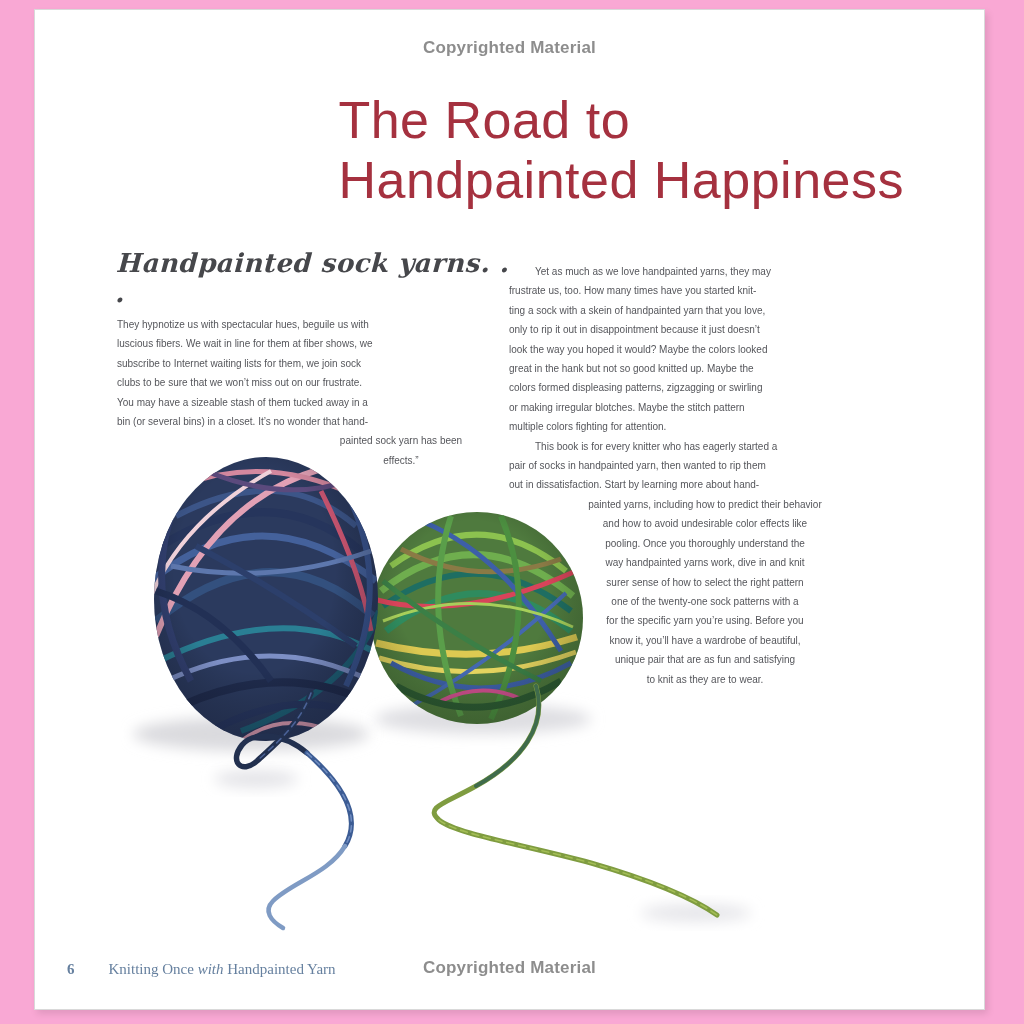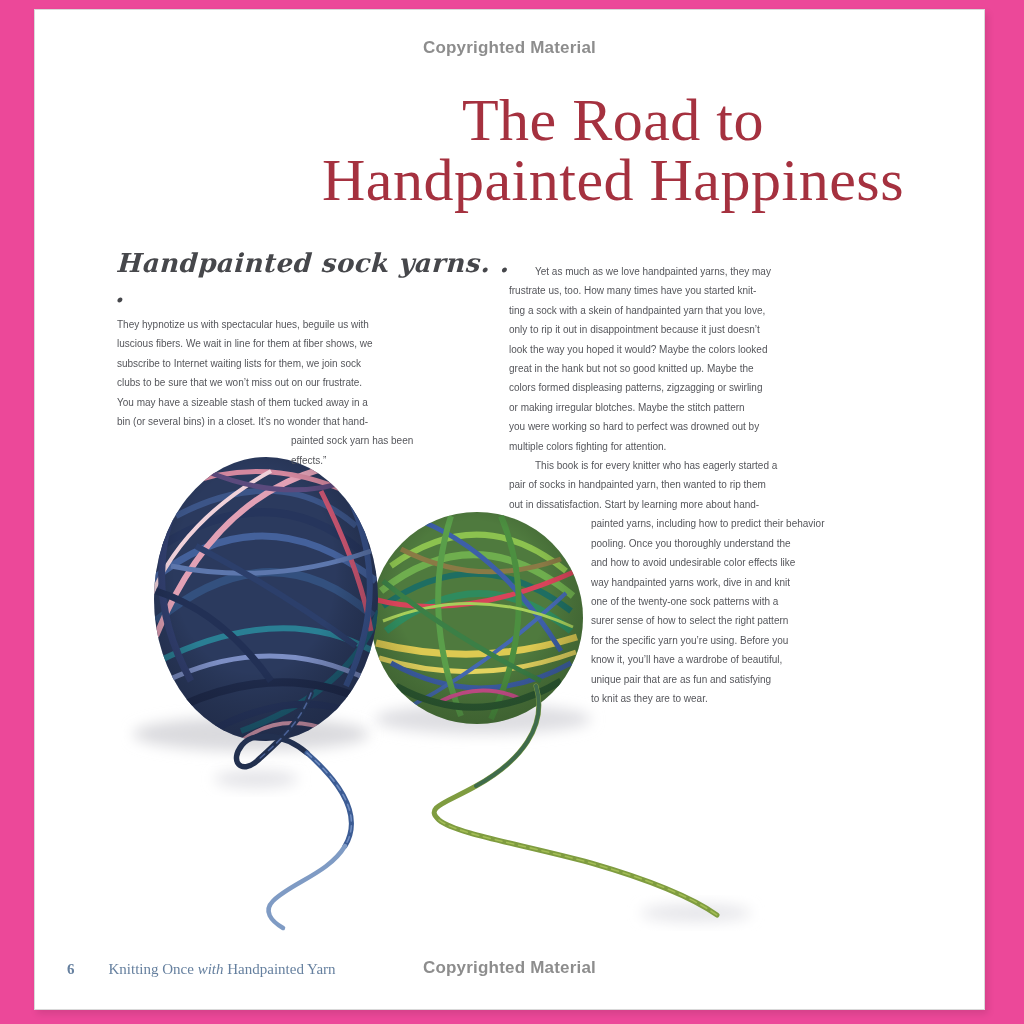--- a/index.html
+++ b/index.html
@@ -1,35 +1,35 @@
 <!DOCTYPE html>
 <html><head>
 <meta charset="utf-8">
 <style>
   html,body{margin:0;padding:0;background:#ffffff;width:1024px;height:1024px;
     font-family:"Liberation Sans", sans-serif;}
-  .canvas{position:relative;width:1024px;height:1024px;background:#ec4899;overflow:hidden;}
+  .canvas{position:relative;width:1024px;height:1024px;background:#f9a8d4;overflow:hidden;}
   .page{position:absolute;left:34px;top:9px;width:949px;height:999px;background:#ffffff;
     border:1px solid #d9d9d9;box-shadow:3px 4px 7px rgba(0,0,0,0.10);}
   .copyright{position:absolute;left:0;width:100%;text-align:center;
     color:#8d8d8d;font-weight:bold;font-size:17px;letter-spacing:0.2px;}
   .copyright.top{top:28px;}
   .copyright.bottom{top:948px;}
-  .title{position:absolute;right:80px;top:80px;text-align:center;
-    font-family:Liberation Serif, serif;color:#a5313f;font-size:60px;line-height:60px;
+  .title{position:absolute;right:80px;top:80px;text-align:left;
+    font-family:Liberation Sans, sans-serif;color:#a5313f;font-size:52px;line-height:60px;
     letter-spacing:0.5px;}
   .leftcol{position:absolute;left:82px;top:238px;width:397px;color:#55565b;}
   .rightcol{position:absolute;left:474px;top:252px;width:402px;color:#55565b;}
   .heading{font-family:"DejaVu Serif", serif;font-style:italic;font-weight:bold;
     color:#46474b;font-size:26px;line-height:30px;letter-spacing:0.5px;transform:skewX(-4deg);
     margin-bottom:7px;}
   .bl{font-size:10px;line-height:19.4px;white-space:nowrap;}
   .indent{padding-left:26px;}
-  .wrapblock-left{width:220px;margin-left:174px;}
-  .wrapblock-right{width:300px;margin-left:82px;text-align:left;}
+  .wrapblock-left{width:220px;margin-left:174px;text-align:center;}
+  .wrapblock-right{width:300px;margin-left:46px;text-align:center;}
   .footer{position:absolute;left:32px;top:951px;color:#66809f;
     font-family:"Liberation Serif", serif;font-size:15px;}
   .footer .pagenum{font-weight:bold;margin-right:34px;}
   .footer .ital{font-style:italic;}
   .yarnphoto{position:absolute;left:86px;top:421px;width:660px;height:520px;}
 </style>
 </head>
 <body>
 
 <div class="canvas">
@@ -146,32 +146,31 @@
 
     <div class="rightcol">
       <div class="bl indent">Yet as much as we love handpainted yarns, they may</div>
       <div class="bl">frustrate us, too. How many times have you started knit-</div>
       <div class="bl">ting a sock with a skein of handpainted yarn that you love,</div>
       <div class="bl">only to rip it out in disappointment because it just doesn’t</div>
       <div class="bl">look the way you hoped it would? Maybe the colors looked</div>
       <div class="bl">great in the hank but not so good knitted up. Maybe the</div>
       <div class="bl">colors formed displeasing patterns, zigzagging or swirling</div>
       <div class="bl">or making irregular blotches. Maybe the stitch pattern</div>
-      <div class="bl">you were working so hard to perfect was drowned out by</div>
       <div class="bl">multiple colors fighting for attention.</div>
       <div class="bl indent">This book is for every knitter who has eagerly started a</div>
       <div class="bl">pair of socks in handpainted yarn, then wanted to rip them</div>
       <div class="bl">out in dissatisfaction. Start by learning more about hand-</div>
       <div class="wrapblock-right">
         <div class="bl">painted yarns, including how to predict their behavior</div>
+        <div class="bl">and how to avoid undesirable color effects like</div>
         <div class="bl">pooling. Once you thoroughly understand the</div>
-        <div class="bl">and how to avoid undesirable color effects like</div>
         <div class="bl">way handpainted yarns work, dive in and knit</div>
+        <div class="bl">surer sense of how to select the right pattern</div>
         <div class="bl">one of the twenty-one sock patterns with a</div>
-        <div class="bl">surer sense of how to select the right pattern</div>
         <div class="bl">for the specific yarn you’re using. Before you</div>
         <div class="bl">know it, you’ll have a wardrobe of beautiful,</div>
         <div class="bl">unique pair that are as fun and satisfying</div>
         <div class="bl">to knit as they are to wear.</div>
       </div>
     </div>
 
     <div class="footer">
       <span class="pagenum">6</span><span><span>Knitting Once </span><span class="ital">with</span><span> Handpainted Yarn</span></span>
     </div>

